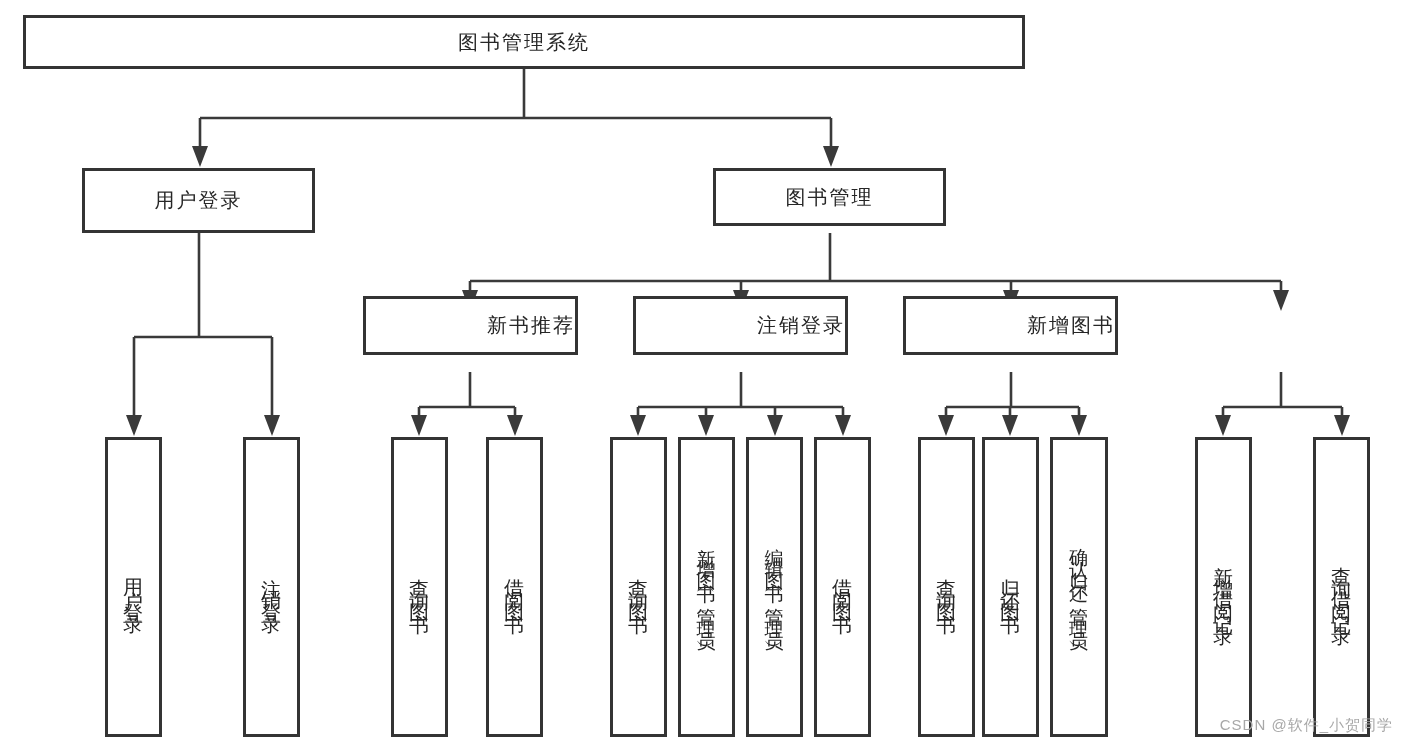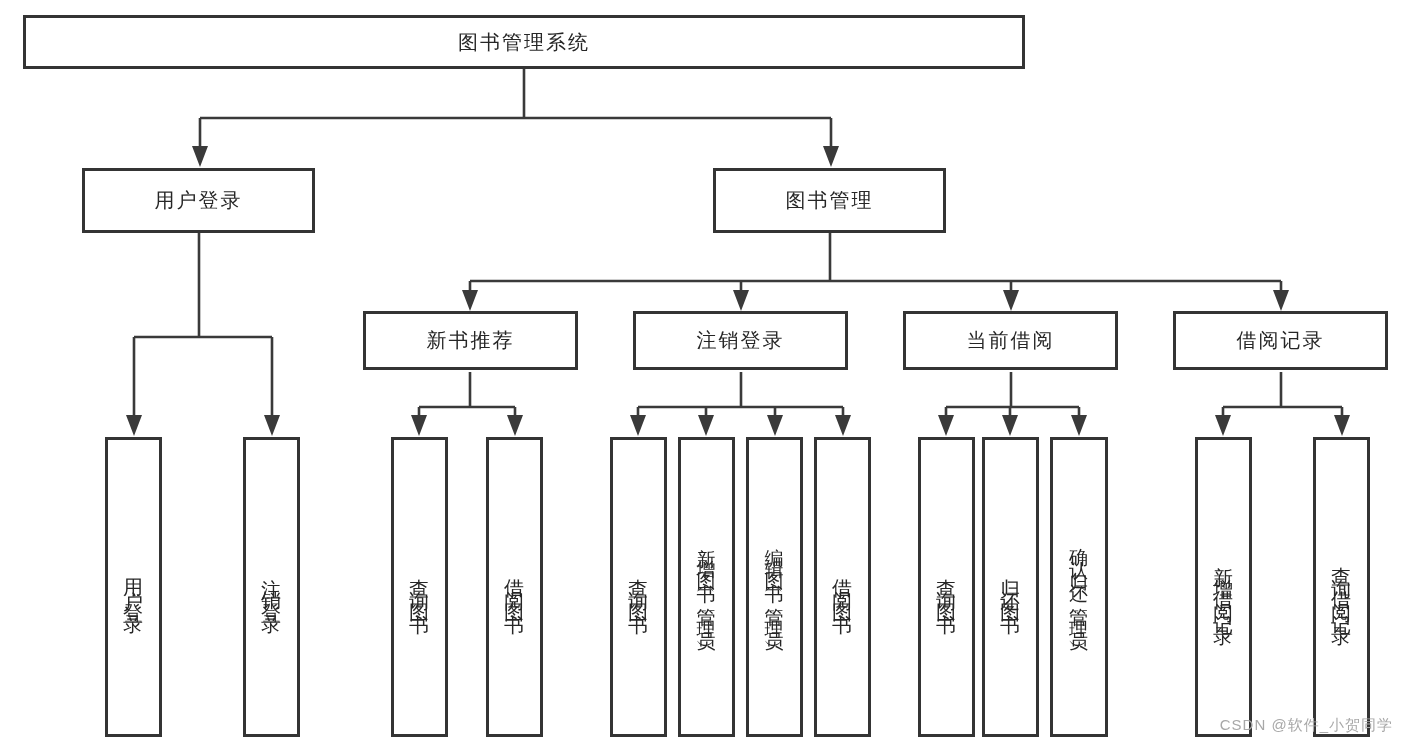--- a/index.html
+++ b/index.html
@@ -33,22 +33,22 @@
     justify-content: center;
     color: #262626;
   }
   .h-box {
     font-size: 20px;
     letter-spacing: 2px;
     white-space: nowrap;
   }
   .root-box  { left: 23px;  top: 15px;  width: 1002px; height: 54px; }
   .l2a-box   { left: 82px;  top: 168px; width: 233px;  height: 65px; }
-  .l2b-box   { left: 713px; top: 168px; width: 233px;  height: 65px; }
-  .l3-box    { top: 311px;  width: 215px; height: 59px; }
+  .l2b-box   { left: 713px; top: 168px; width: 233px;  height: 58px; }
+  .l3-box    { top: 296px;  width: 215px; height: 59px; justify-content: flex-end; }
   .l3-1 { left: 363px; }
   .l3-2 { left: 633px; }
   .l3-3 { left: 903px; }
   .l3-4 { left: 1173px; }
   .leaf {
     position: absolute;
     box-sizing: border-box;
     border: 3px solid #343434;
     background: #ffffff;
     top: 437px;
@@ -132,24 +132,21 @@
     <span>图书管理</span>
   </div>
 
   <div class="box h-box l3-box l3-1">
     <span>新书推荐</span>
   </div>
   <div class="box h-box l3-box l3-2">
     <span>注销登录</span>
   </div>
   <div class="box h-box l3-box l3-3">
-    <span>当前借阅</span>
-  </div>
-  <div class="box h-box l3-box l3-4">
-    <span>借阅记录</span>
+    <span>新增图书</span>
   </div>
 
   <div class="leaf lf-1">
     <span class="v">用户登录</span>
   </div>
   <div class="leaf lf-2">
     <span class="v">注销登录</span>
   </div>
 
   <div class="leaf lf-3">

